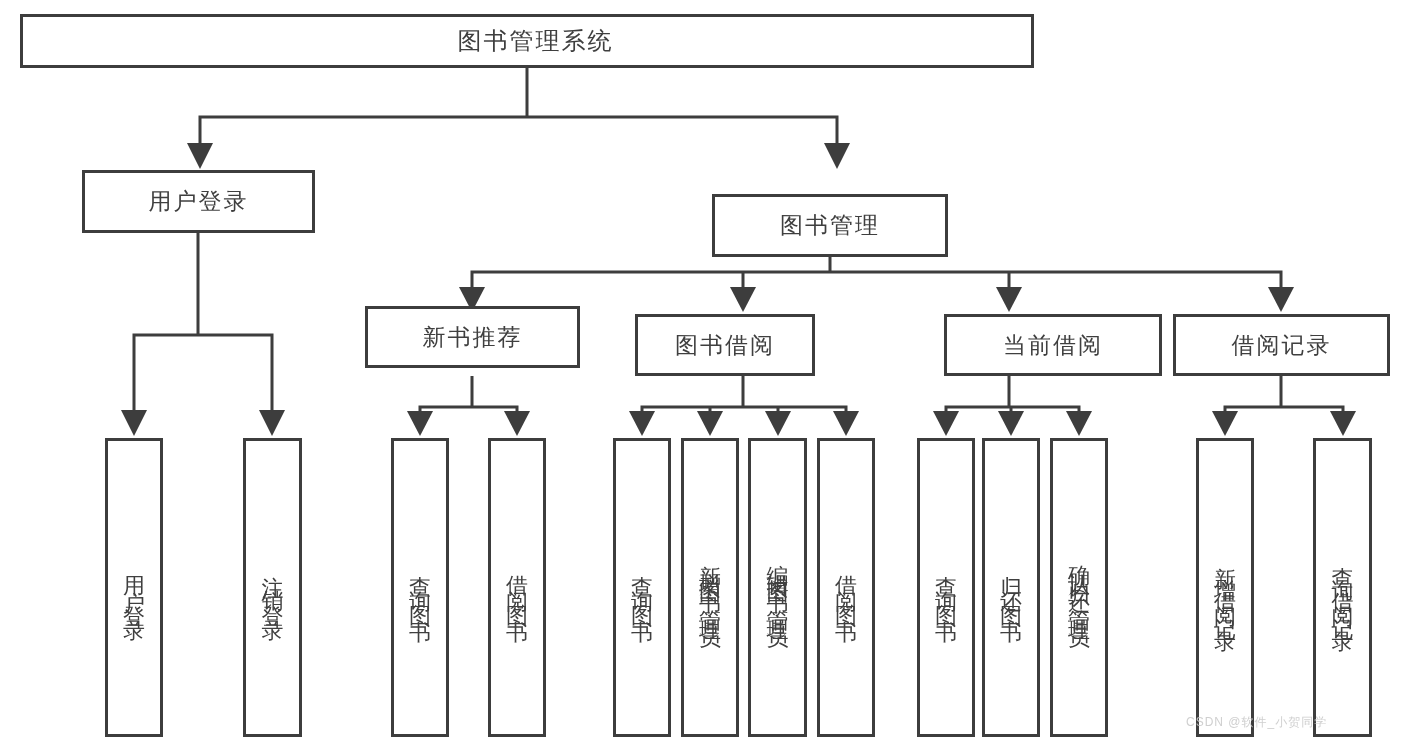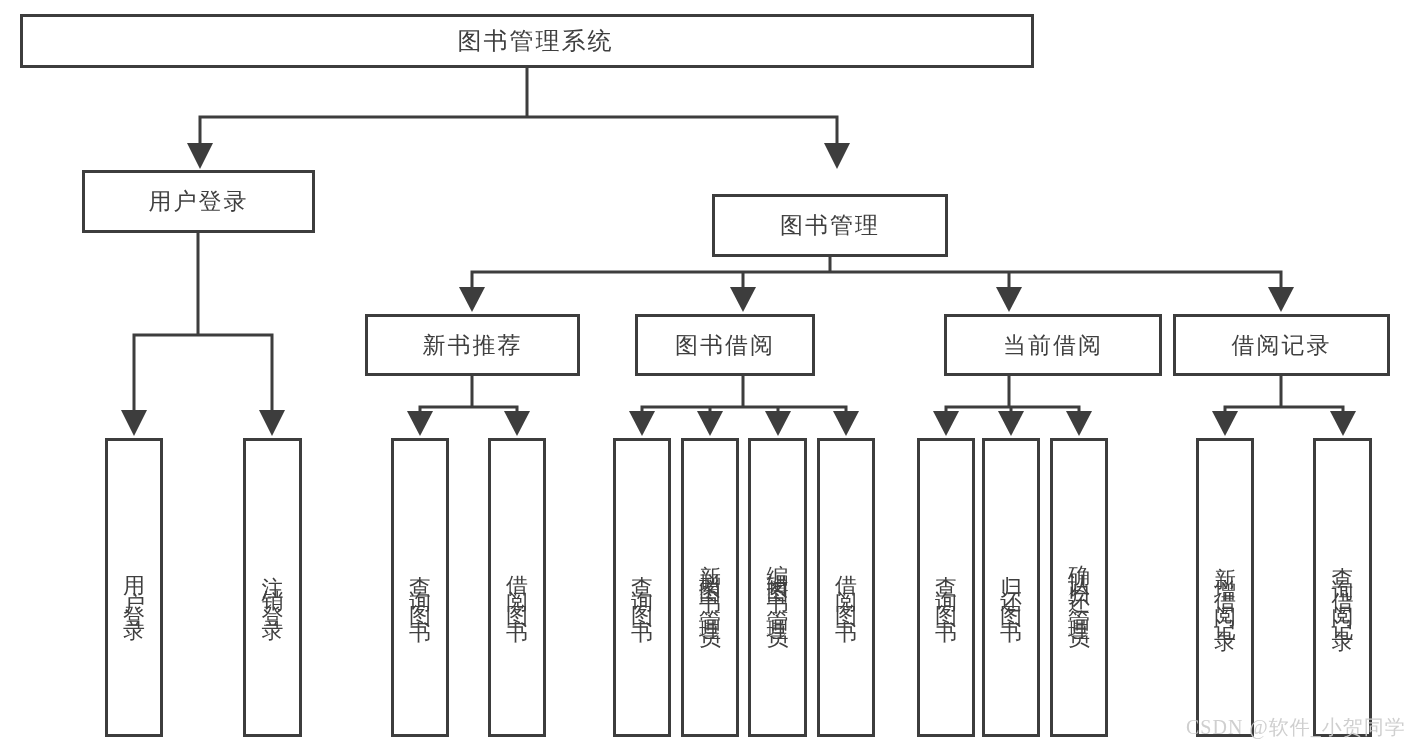--- a/index.html
+++ b/index.html
@@ -59,26 +59,25 @@
     line-height: 1;
     white-space: nowrap;
   }
   .leaf .v-short { letter-spacing: 15px; }
   .leaf .v-med   { letter-spacing: 13px; }
   .leaf .v-long  { letter-spacing: 9px; }
   #watermark {
     position: absolute;
     left: 1186px;
     top: 714px;
-    font-size: 20px;
+    font-size: 12px;
     letter-spacing: 1px;
     color: rgba(203, 203, 203, 0.92);
     z-index: 5;
     white-space: nowrap;
-    font-family: Liberation Serif, serif;
   }
   .stroke { stroke: #3d3d3d; stroke-width: 3; fill: none; }
   .arrow  { fill: #3d3d3d; stroke: none; }
 </style>
 </head>
 <body>
 
 <div id="stage">
 
   <svg id="connectors" viewBox="0 0 1405 747" xmlns="http://www.w3.org/2000/svg">
@@ -135,21 +134,21 @@
     <span class="lbl">图书管理系统</span>
   </div>
 
   <div class="node" style="left:82px; top:170px; width:233px; height:63px;">
     <span class="lbl">用户登录</span>
   </div>
   <div class="node" style="left:712px; top:170px; width:236px; height:63px;margin-top:24px;">
     <span class="lbl">图书管理</span>
   </div>
 
-  <div class="node" style="left:365px; top:314px; width:215px; height:62px;">
+  <div class="node" style="left:365px; top:306px; width:215px; height:62px;">
     <span class="lbl">新书推荐</span>
   </div>
   <div class="node" style="left:635px; top:314px; width:180px; height:62px;">
     <span class="lbl">图书借阅</span>
   </div>
   <div class="node" style="left:900px; top:314px; width:218px; height:62px;margin-left:44px;">
     <span class="lbl">当前借阅</span>
   </div>
   <div class="node" style="left:1173px; top:314px; width:217px; height:62px;">
     <span class="lbl">借阅记录</span>

